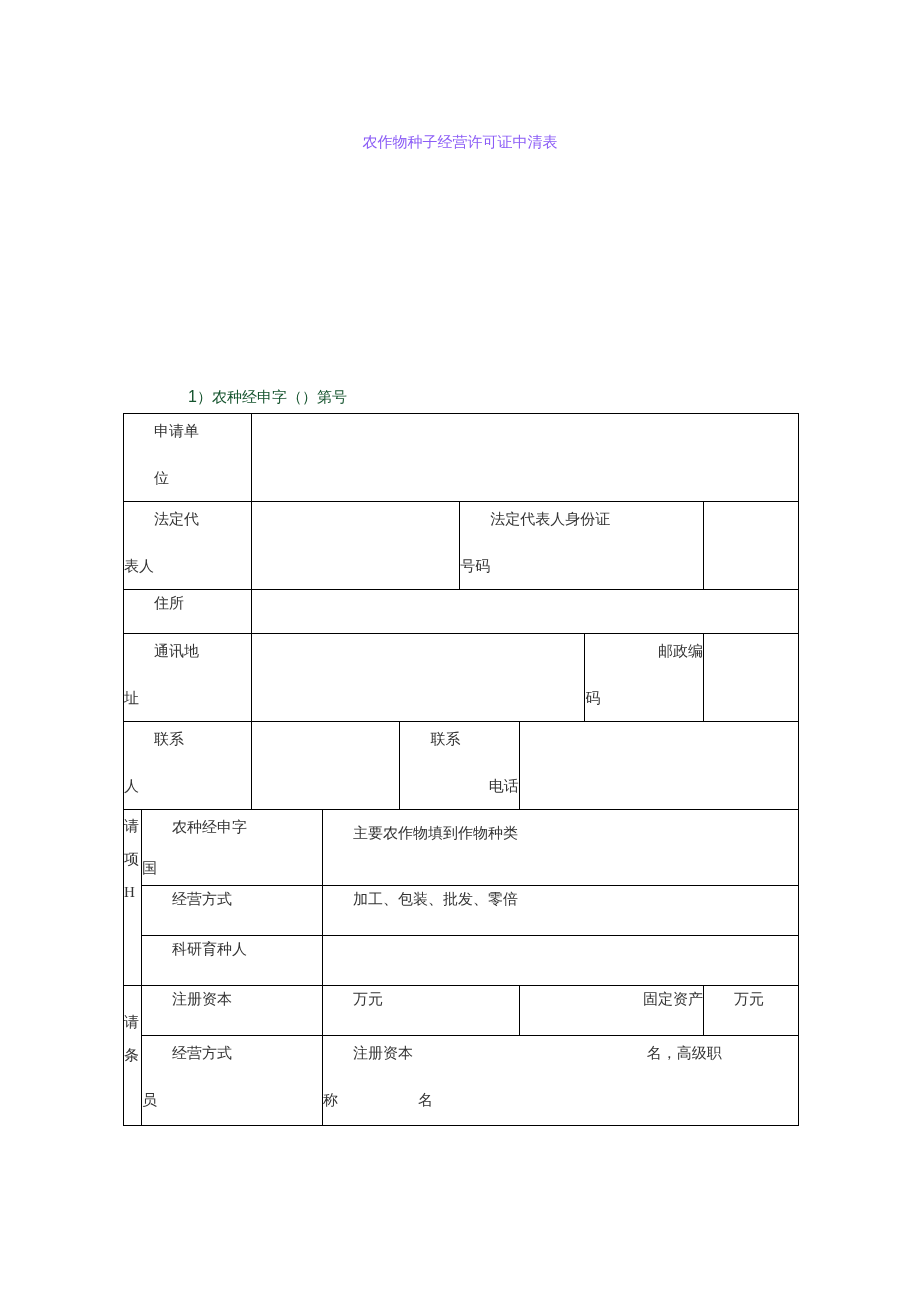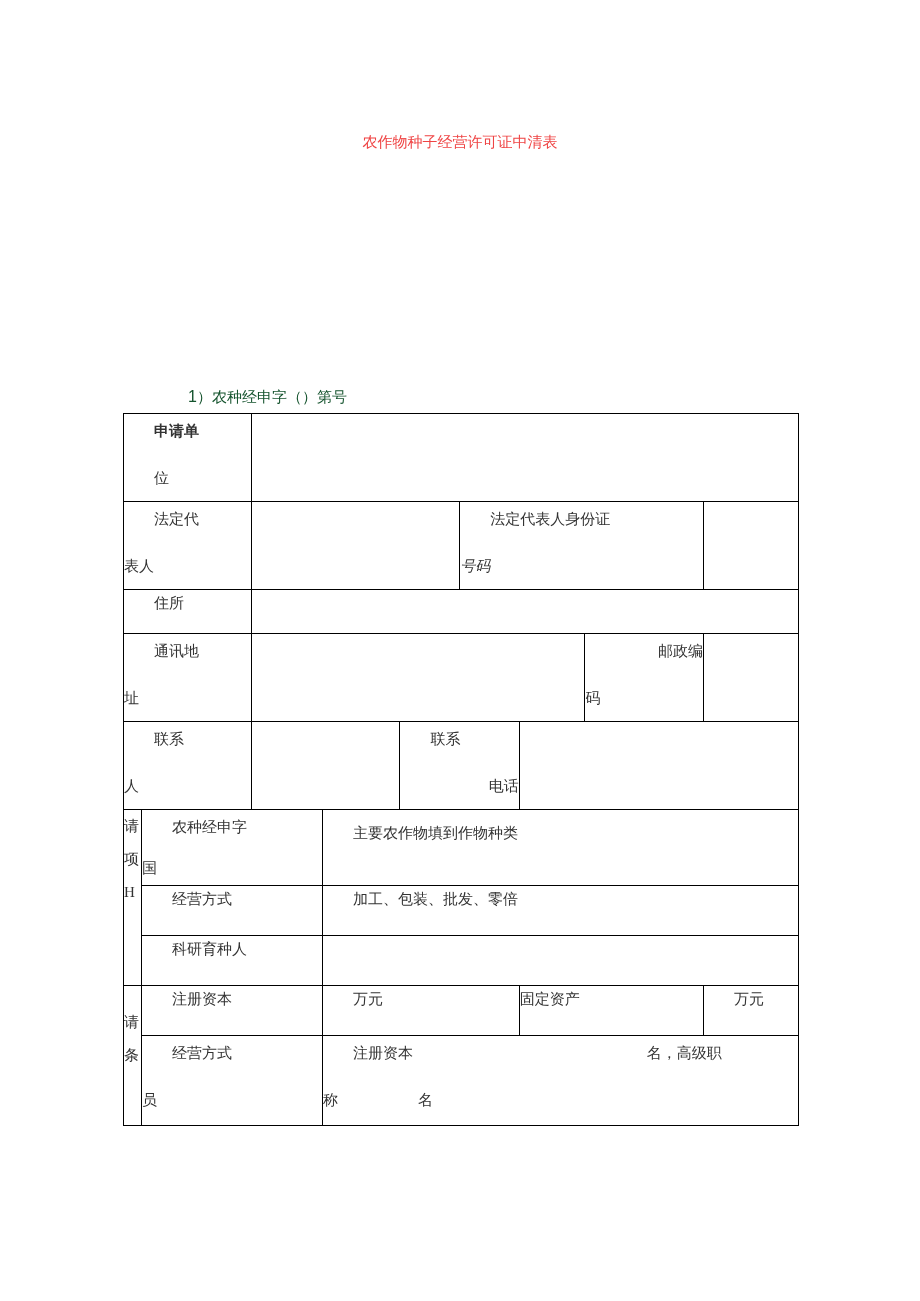--- a/index.html
+++ b/index.html
@@ -13,21 +13,21 @@
       width: 920px;
       height: 1301px;
       position: relative;
     }
     .title {
       position: absolute;
       top: 133px;
       left: 0;
       width: 920px;
       text-align: center;
-      color: #ef4444;
+      color: #8b5cf6;
       font-size: 15px;
       font-weight: normal;
     }
     .form-number {
       position: absolute;
       top: 388px;
       left: 188px;
       font-size: 15px;
       color: #14532d;
     }
@@ -48,21 +48,21 @@
       color: #333;
       vertical-align: top;
       padding: 0;
       line-height: 1.8;
     }
     .lbl {
       text-indent: 2em;
       padding-top: 8px;
     }
     .lbl-c {
-      text-align: left;
+      text-align: right;
       padding-top: 8px;
     }
     .vlbl {
       padding: 8px 4px;
       text-align: left;
       vertical-align: top;
       writing-mode: horizontal-tb;
     }
     .vlbl span {
       display: block;
@@ -76,35 +76,35 @@
 
 <div class="form-number">
   <span class="num">1</span><span>）农种经申字（）第号</span>
 </div>
 
 <table class="form-table">
 
   <tbody>
       <tr>
     <td colspan="3" style="height:88px;width:120px;" class="lbl">
-      <div style="text-indent:2em;padding-top:4px;font-weight:bold;">申请单</div>
+      <div style="text-indent:2em;padding-top:4px;">申请单</div>
       <div style="padding-top:20px;">位</div>
     </td>
     <td colspan="9"></td>
   </tr>
 
   <tr>
     <td colspan="3" style="height:88px;">
       <div style="text-indent:2em;padding-top:4px;">法定代</div>
       <div style="padding-top:20px;">表人</div>
     </td>
     <td colspan="3" style="width:150px;"></td>
     <td colspan="4" style="width:200px;">
       <div style="text-indent:2em;padding-top:4px;">法定代表人身份证</div>
-      <div style="padding-top:20px;font-style:italic;">号码</div>
+      <div style="padding-top:20px;">号码</div>
     </td>
     <td colspan="2"></td>
   </tr>
 
   <tr>
     <td colspan="3" style="height:44px;" class="lbl">住所</td>
     <td colspan="9"></td>
   </tr>
 
   <tr>

